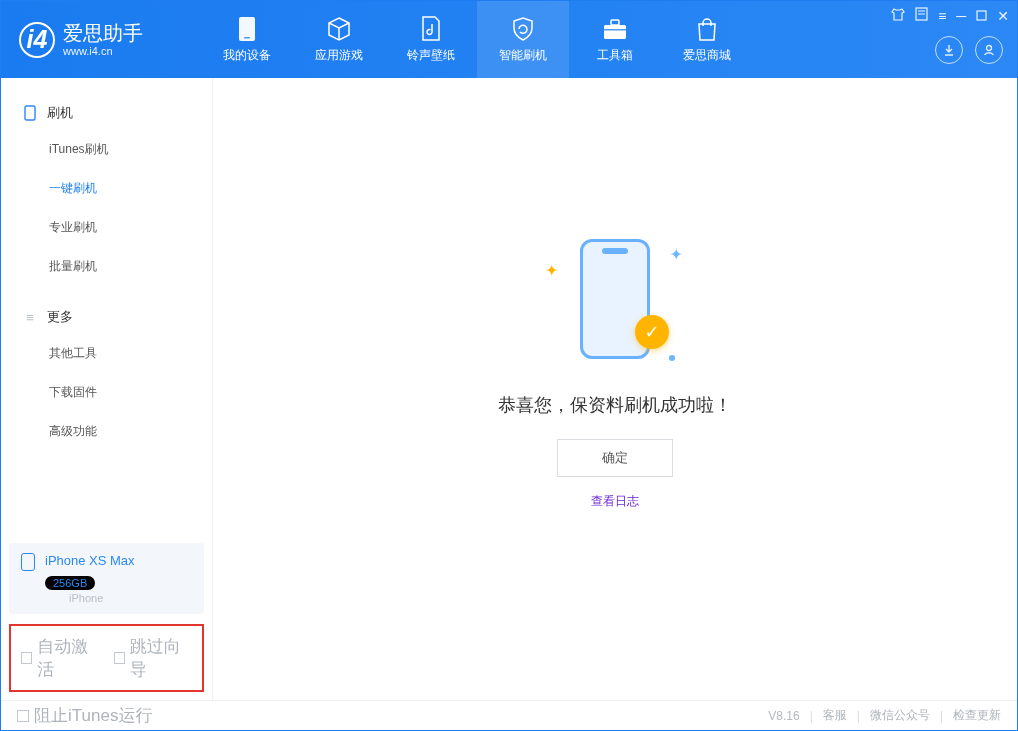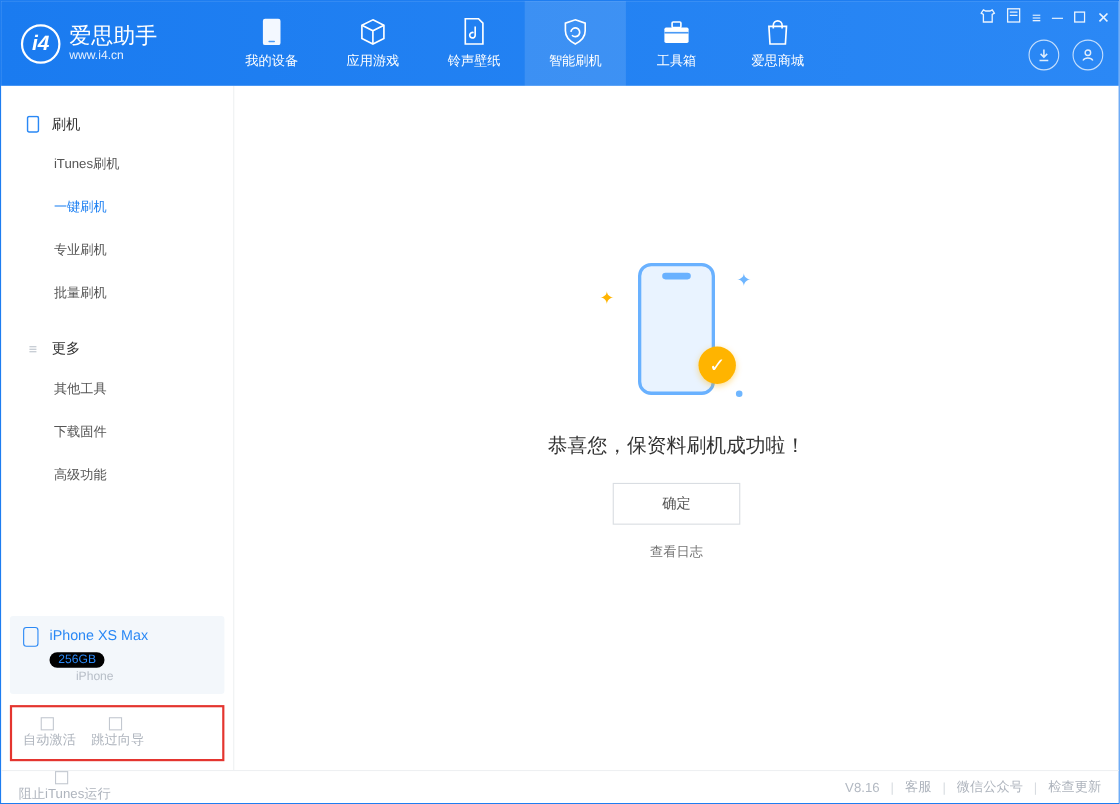--- a/index.html
+++ b/index.html
@@ -2,21 +2,21 @@
 <html><head>
 <meta charset="utf-8">
 <style>
   * { margin: 0; padding: 0; box-sizing: border-box; font-family: "Microsoft YaHei", "PingFang SC", sans-serif; }
   body { background: #fff; }
   .app { width: 1018px; height: 731px; border: 1px solid #1e7df0; display: flex; flex-direction: column; background: #fff; }
   
   
   .header { height: 77px; background: linear-gradient(to right,#1a7bf0,#2b88f5); display: flex; align-items: center; color: #fff; position: relative; }
   .logo-block { display: flex; align-items: center; padding-left: 18px; width: 200px; }
-  .logo-circle { width: 36px; height: 36px; border: 2.5px solid #fff; border-radius: 50%; display: flex; align-items: center; justify-content: center; font-weight: bold; font-size: 19px; font-style: italic; margin-right: 8px; }
+  .logo-circle { width: 36px; height: 36px; border: 2.5px solid #fff; border-radius: 50%; display: flex; align-items: center; justify-content: center; font-weight: bold; font-size: 25px; font-style: italic; margin-right: 8px; }
   .logo-text { line-height: 1.15; }
   .logo-main { font-size: 20px; font-weight: 500; }
   .logo-sub { font-size: 11px; opacity: .9; }
   
   .nav { display: flex; height: 100%; }
   .nav-item { width: 92px; display: flex; flex-direction: column; align-items: center; justify-content: center; cursor: pointer; font-size: 12px; position: relative; }
   .nav-item.active { background: rgba(255,255,255,.12); }
   .nav-icon { width: 28px; height: 28px; margin-bottom: 4px; display: flex; align-items: center; justify-content: center; }
   
   .win-controls { position: absolute; right: 8px; top: 6px; display: flex; gap: 10px; align-items: center; }
@@ -39,36 +39,36 @@
   .card { background: #f3f7fb; border-radius: 3px; padding: 10px 12px; font-size: 12px; display: flex; align-items: center; margin-bottom: 10px; }
   .card .dot-icon { width: 18px; height: 18px; border: 1.6px solid #2a88f5; border-radius: 50%; margin-right: 10px; position: relative; display: flex; align-items: center; justify-content: center; }
   .card .dot-icon::after { content: ""; width: 7px; height: 7px; background: #2a88f5; border-radius: 50%; }
   .card.device { display: block; }
   .card.device .row1 { display: flex; align-items: flex-start; color: #2a88f5; font-weight: 500; font-size: 13px; }
   .card.device .phone-ic { width: 14px; height: 18px; border: 1.6px solid #2a88f5; border-radius: 3px; margin-right: 10px; }
   .badge { display: inline-block; background: #000000; color: #2a88f5; padding: 1px 8px; border-radius: 10px; font-size: 11px; margin: 5px 0 2px 24px; }
   .dev-sub { color: #b7bec7; font-size: 11px; margin-left: 24px; padding-left: 24px; }
   
   .checks-box { border: 2px solid #e4352f; padding: 9px 10px; display: flex; gap: 14px; align-items: center; margin-top: 4px; }
-  .chk { display: flex; align-items: center; font-size: 12px; color: #aeb4bd; cursor: pointer; flex-direction: column; }
+  .chk { display: flex; align-items: center; font-size: 17px; color: #aeb4bd; cursor: pointer; }
   .chk .box { width: 12px; height: 12px; border: 1px solid #c3c8d0; margin-right: 5px; }
   
   
   .main { flex: 1; position: relative; display: flex; flex-direction: column; align-items: center; justify-content: center; }
   .illus { margin-top: -40px; position: relative; width: 160px; height: 140px; display: flex; align-items: center; justify-content: center; }
   .phone { width: 70px; height: 120px; border: 3px solid #69b1ff; border-radius: 12px; background: #e9f3ff; position: relative; }
   .phone::before { content: ""; position: absolute; top: 6px; left: 50%; transform: translateX(-50%); width: 26px; height: 6px; background: #69b1ff; border-radius: 3px; }
   .check-badge { position: absolute; right: 26px; bottom: 20px; width: 34px; height: 34px; background: #ffb400; border-radius: 50%; display: flex; align-items: center; justify-content: center; color: #fff; font-size: 18px; box-shadow: 0 2px 6px rgba(255,180,0,.45); }
   .sparkle { position: absolute; color: #ffb400; font-size: 16px; }
   .sp1 { left: 10px; top: 32px; } .sp2 { right: 12px; top: 16px; color: #6fb6ff; }
   .dotb { position: absolute; width: 6px; height: 6px; border-radius: 50%; background: #6fb6ff; right: 20px; bottom: 8px; }
   
   .success-msg { margin-top: 24px; font-size: 18px; color: #333; }
   .btn-ok { margin-top: 22px; border: 1px solid #d9dde2; background: #fff; padding: 9px 44px; font-size: 13px; color: #555; cursor: pointer; }
-  .view-log { margin-top: 16px; font-size: 12px; color: #737373; cursor: pointer; }
+  .view-log { margin-top: 16px; font-size: 12px; color: #6d28d9; cursor: pointer; }
   
   
   .footer { height: 30px; border-top: 1px solid #eef0f2; display: flex; align-items: center; padding: 0 16px; font-size: 12px; color: #aeb4bd; }
   .footer .chk { color: #aeb4bd; }
   .footer-right { margin-left: auto; display: flex; align-items: center; gap: 10px; }
   .footer-right .sep { color: #d8dce1; }
   .footer-right span { cursor: pointer; }
   .ver { color: #b3b9c2; }
 </style>
 </head>

